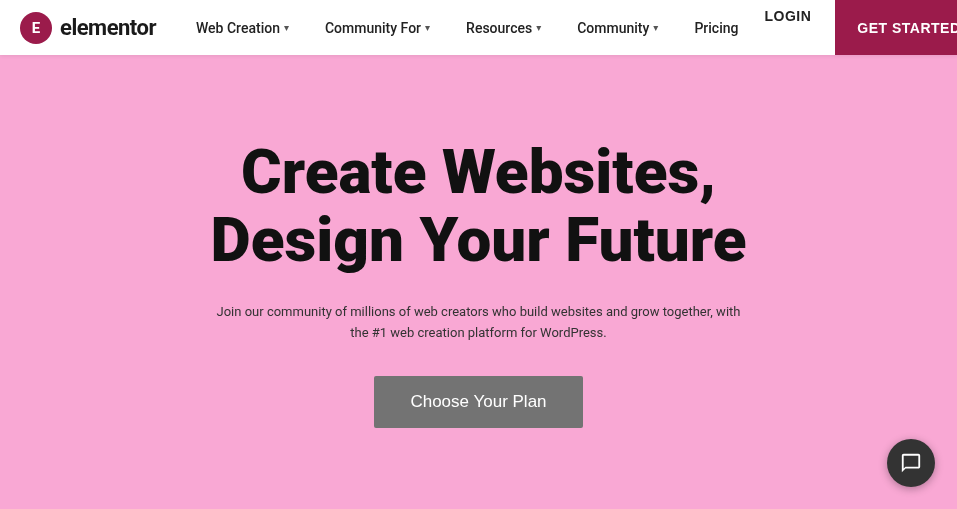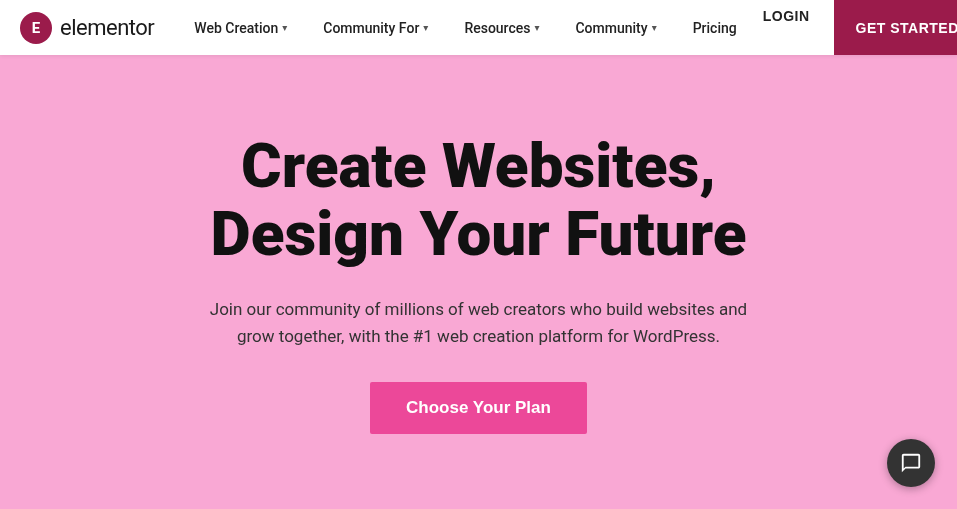--- a/index.html
+++ b/index.html
@@ -44,21 +44,21 @@
       display: flex;
       align-items: center;
       justify-content: center;
       color: #fff;
       font-weight: bold;
       font-size: 15px;
     }
 
     .logo-text {
       font-size: 22px;
-      font-weight: 400;
+      font-weight: 700;
       color: #1a1a1a;
       letter-spacing: -0.5px;
     }
 
     .nav-links {
       display: flex;
       align-items: center;
       gap: 16px;
       flex: 1;
     }
@@ -137,32 +137,32 @@
     .hero-title {
       font-size: 62px;
       font-weight: 900;
       color: #111;
       line-height: 1.1;
       margin-bottom: 28px;
       max-width: 800px;
     }
 
     .hero-subtitle {
-      font-size: 17px;
+      font-size: 13px;
       color: #333;
       line-height: 1.6;
       max-width: 540px;
       margin-bottom: 32px;
     }
 
     .choose-plan-btn {
-      background: #ec4899;
+      background: #737373;
       color: #fff;
       font-size: 17px;
-      font-weight: 700;
+      font-weight: 400;
       padding: 16px 36px;
       border: none;
       cursor: pointer;
       border-radius: 2px;
       margin-bottom: 18px;
     }
 
     .free-version-link {
       color: #9b1b4b;
       text-decoration: underline;

